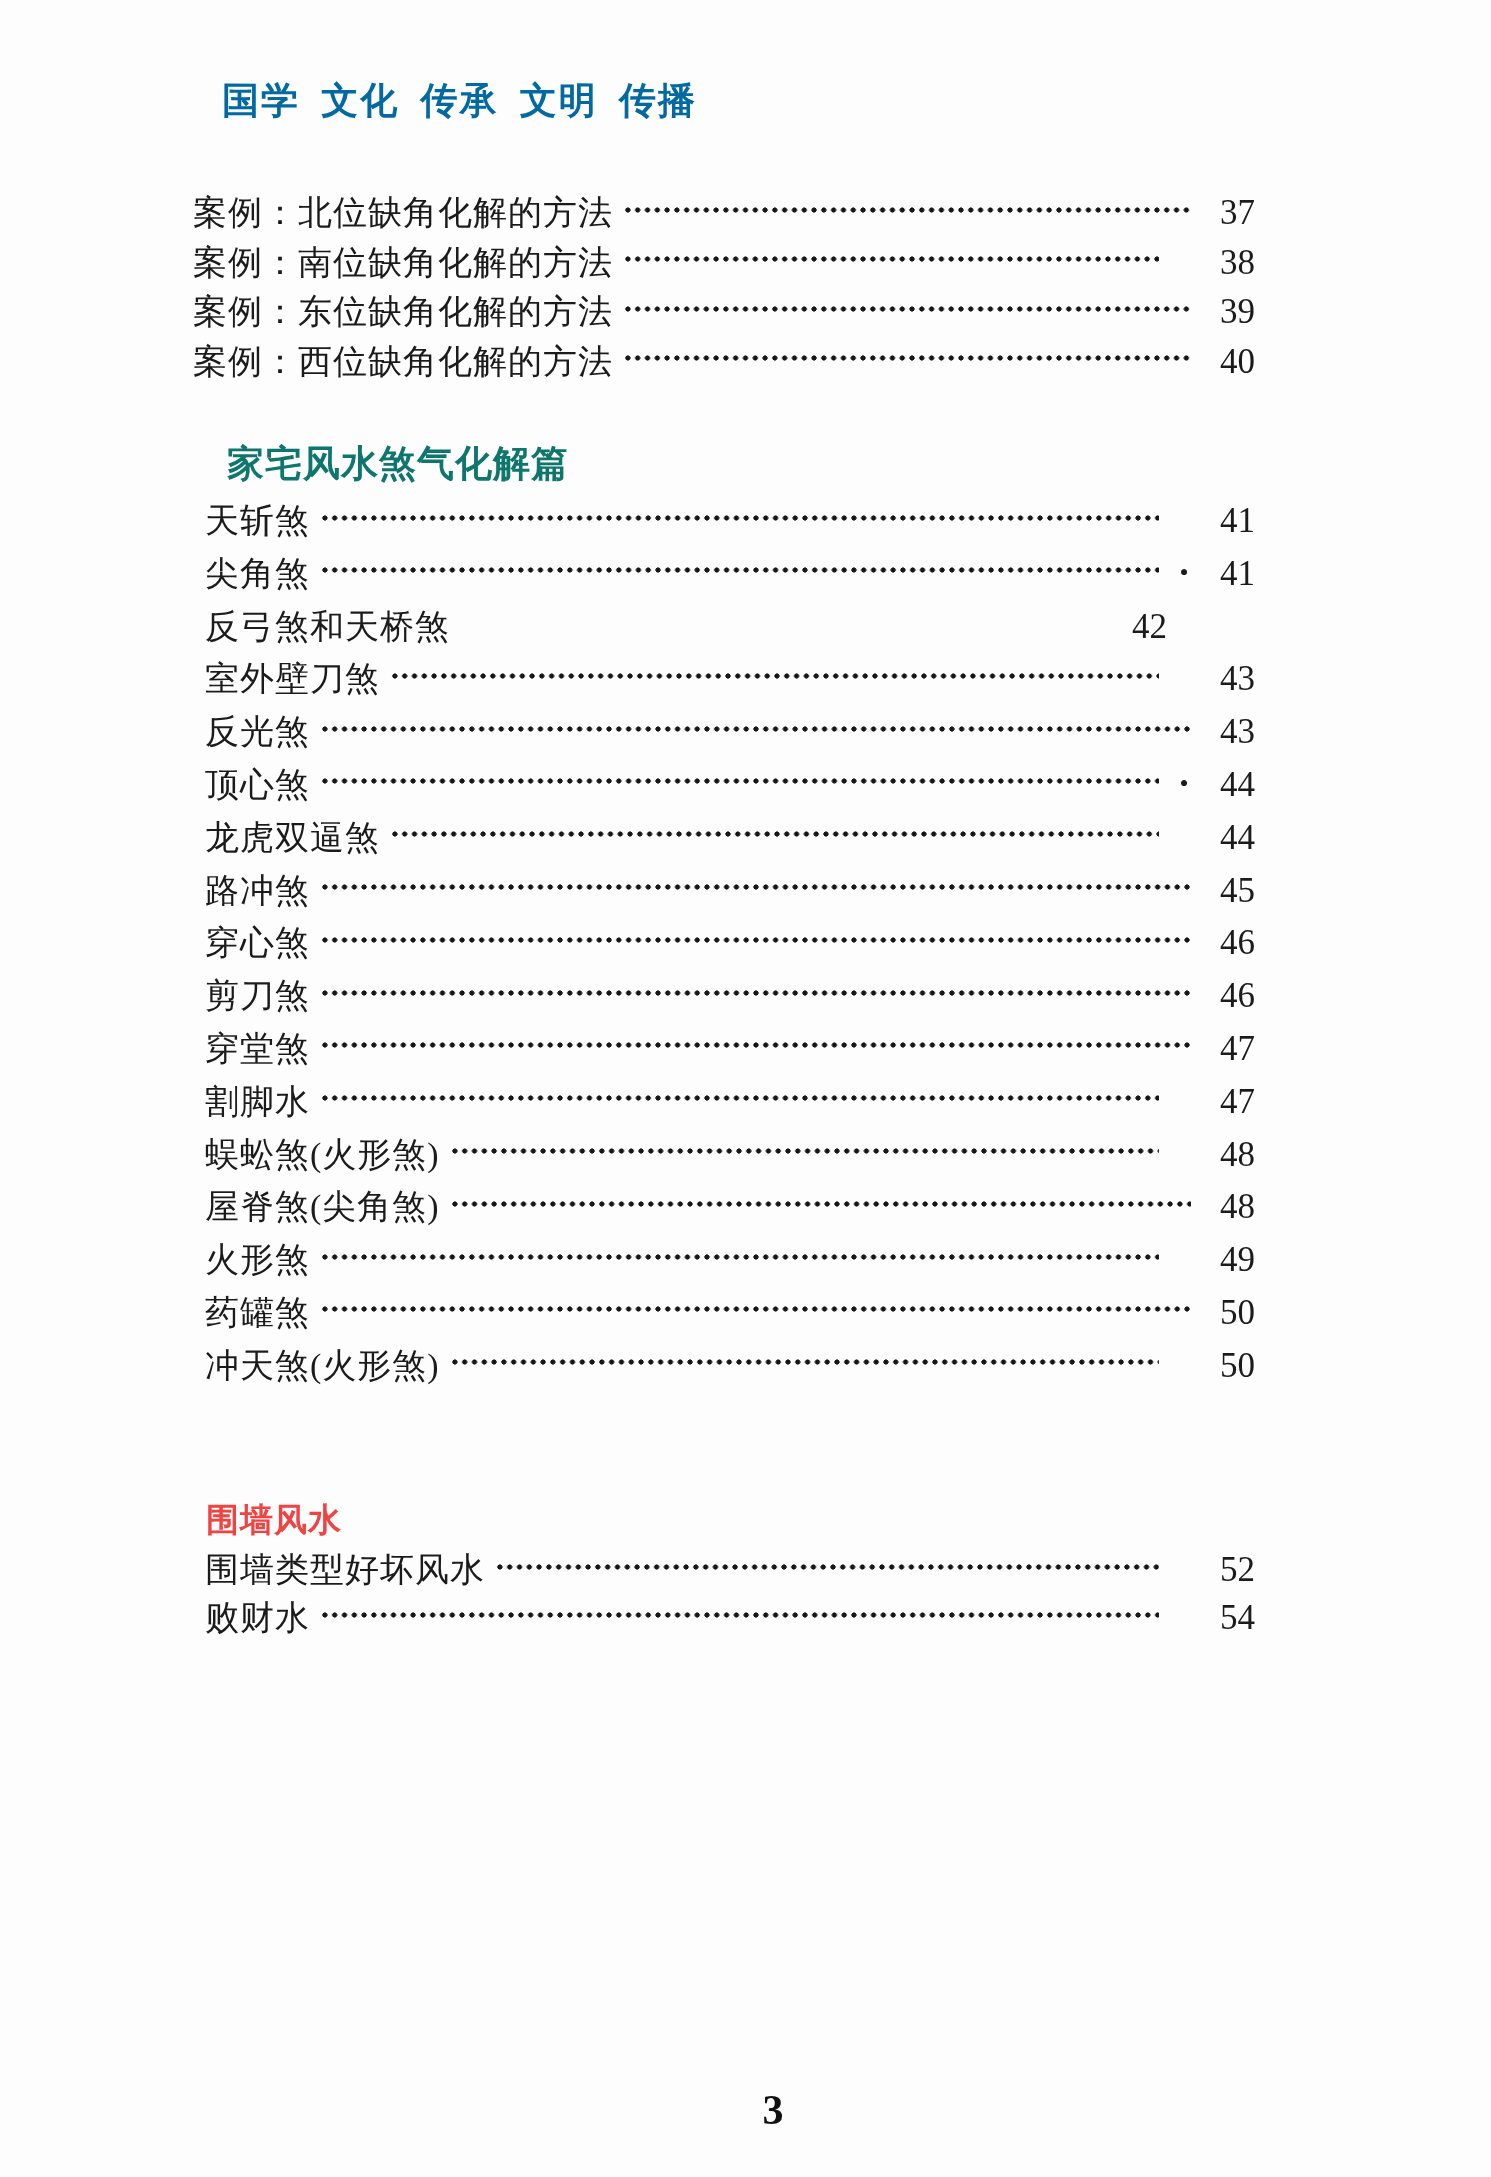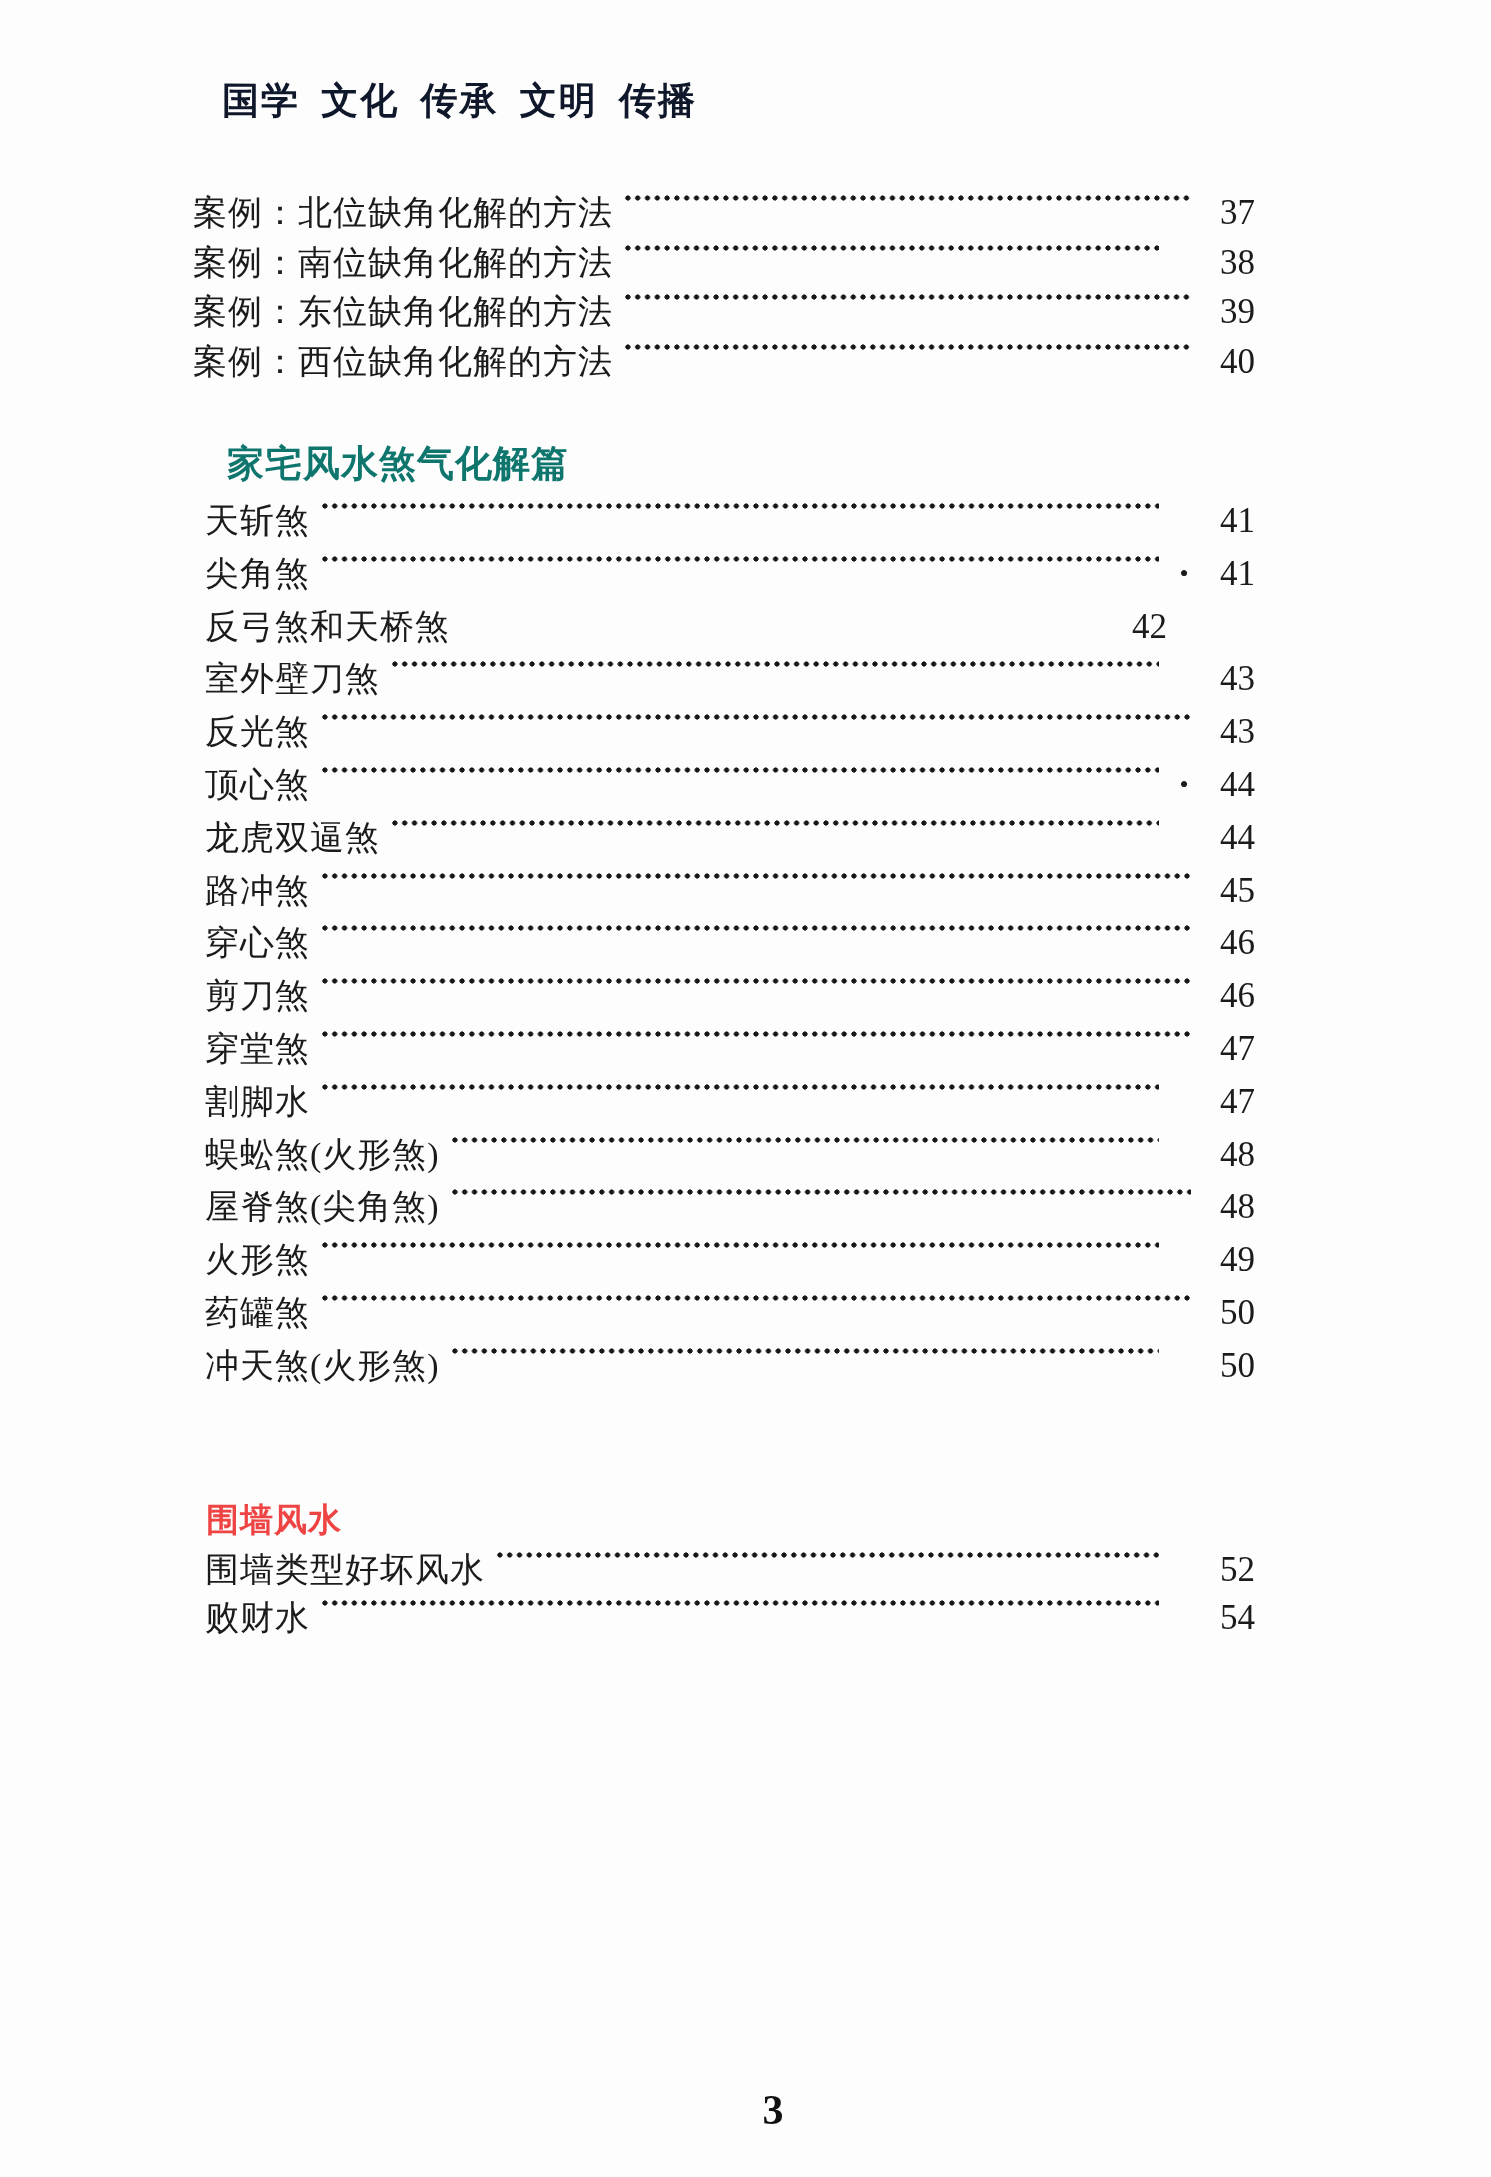--- a/index.html
+++ b/index.html
@@ -8,36 +8,36 @@
     position:relative;
     font-family:"Liberation Serif","DejaVu Serif",serif;
     color:#1b1b1b;
     overflow:hidden;
   }
 
   .doc-header {
     position:absolute; top:80px; left:222px;
     font-size:37px; line-height:42px; font-weight:bold;
     letter-spacing:2px; word-spacing:10px;
-    color:#0f172a;
+    color:#0369a1;
   }
 
   .sec { position:absolute; }
   #sec1 { top:195px;  left:193px; width:1062px; }
   #sec2 { top:503px;  left:205px; width:1050px; }
   #sec3 { top:1552px; left:205px; width:1050px; }
 
   .sec-heading {
     position:absolute; font-weight:bold;
   }
   #h1 { top:444px;  left:227px; font-size:37px; line-height:40px; letter-spacing:1px; }
   #h2 { top:1502px; left:206px; font-size:33px; line-height:36px; letter-spacing:1px; }
 
   .toc-row {
-    display:flex; align-items:flex-start;
+    display:flex; align-items:center;
     height:36px; line-height:36px;
   }
   #sec1 .toc-row { margin-bottom:13.5px; }
   #sec2 .toc-row { margin-bottom:16.8px; }
   #sec3 .toc-row { margin-bottom:12px; }
 
   .toc-title {
     font-size:34px; white-space:nowrap; letter-spacing:1px;
   }
   .leader {

